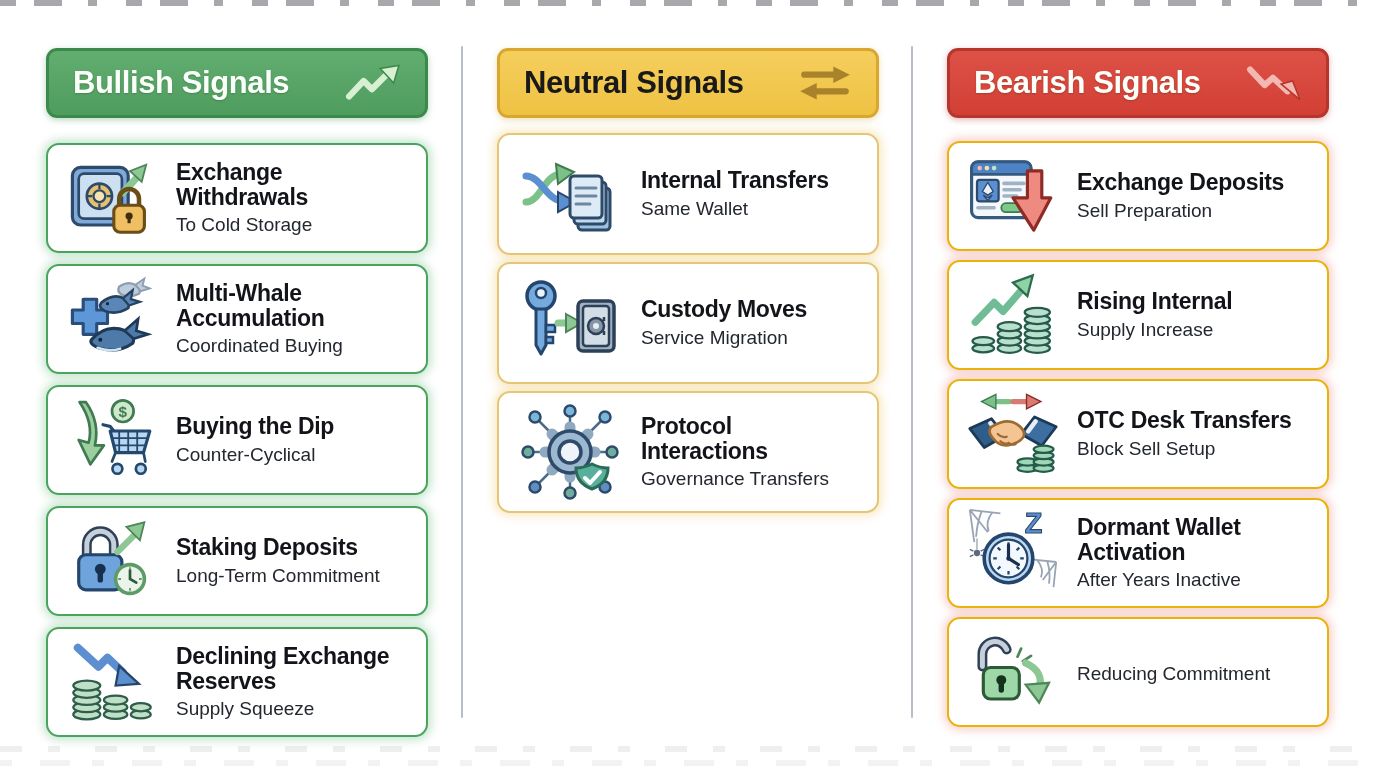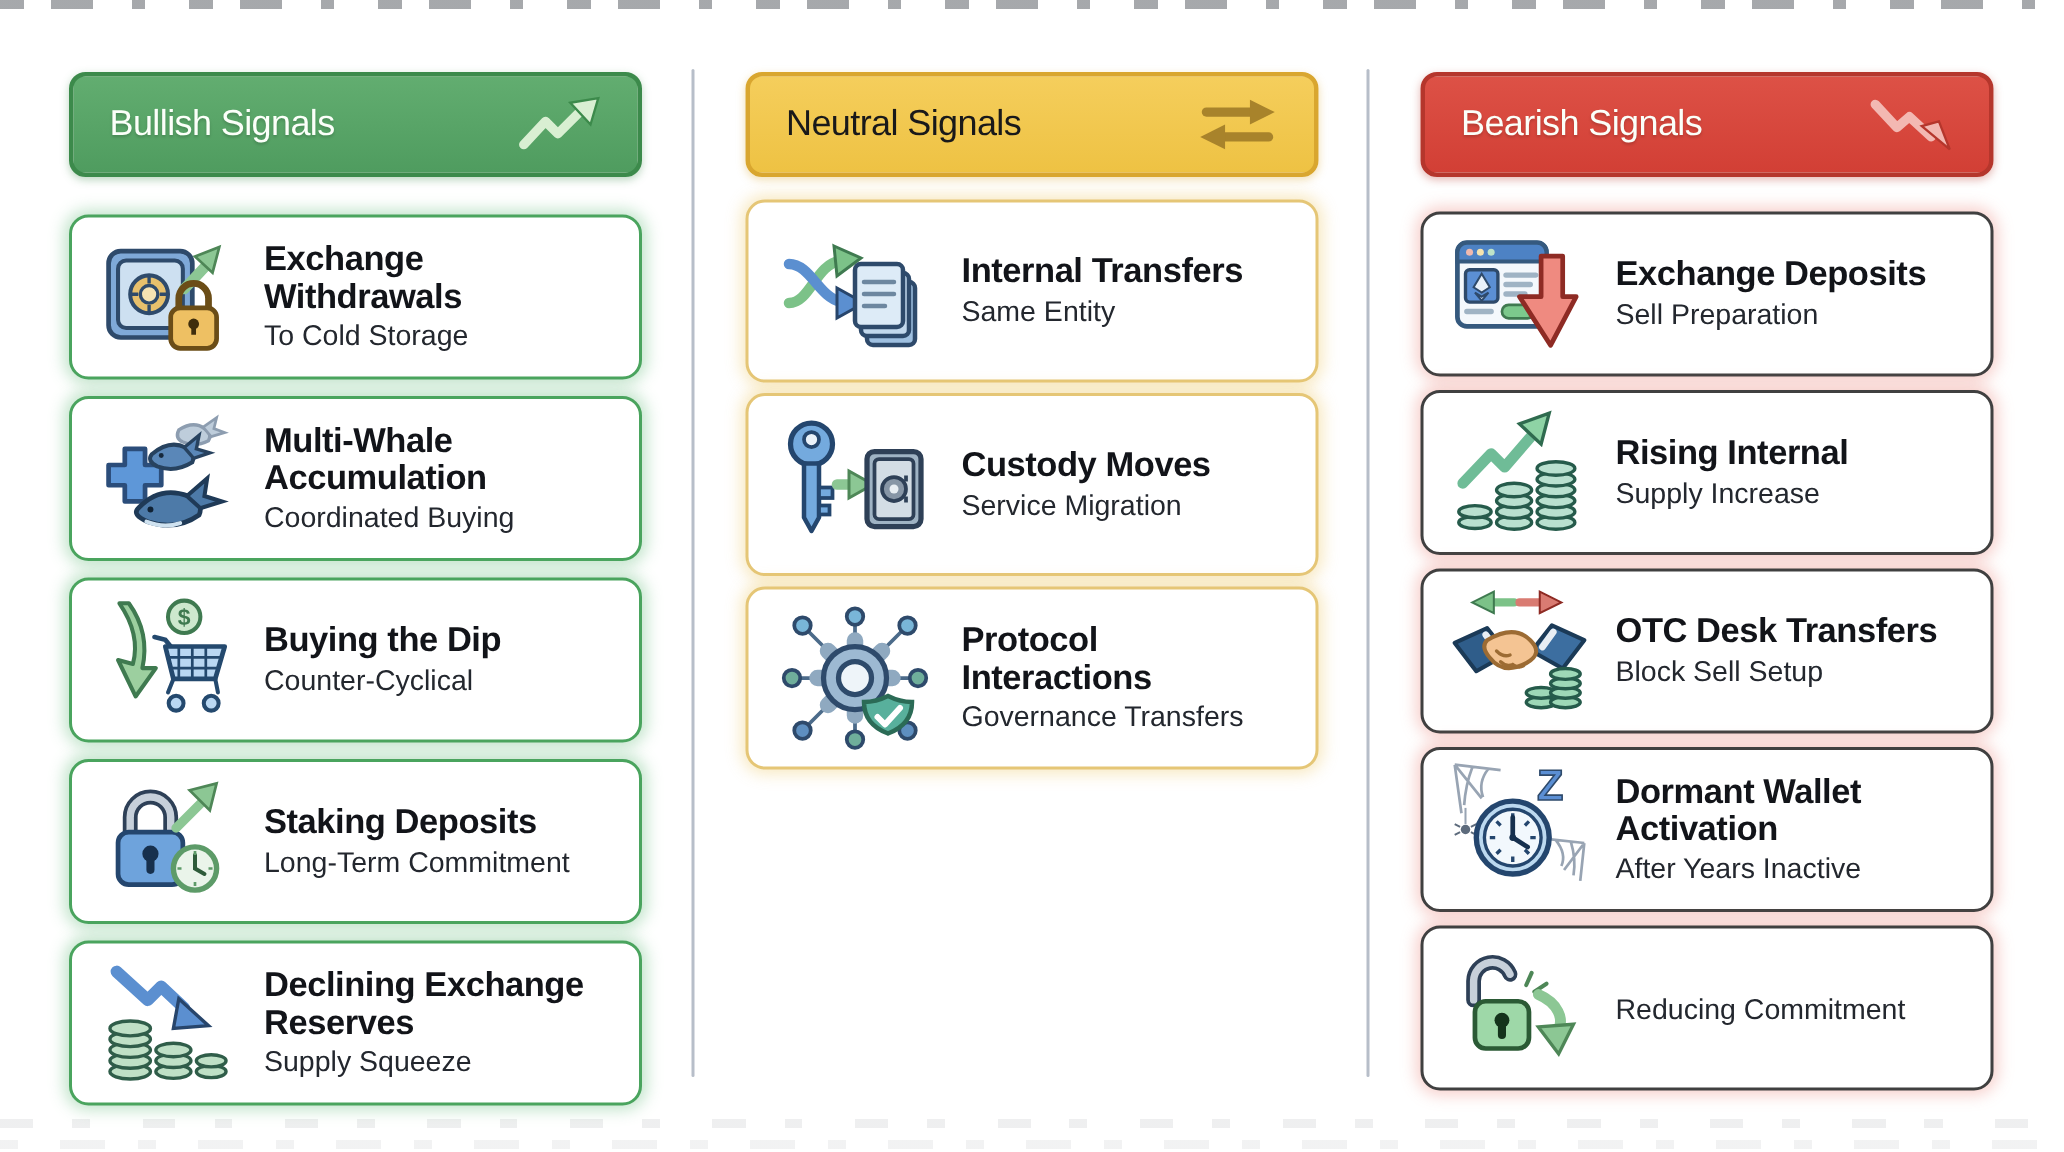--- a/index.html
+++ b/index.html
@@ -28,34 +28,34 @@
   .header{
     height:70px;border-radius:11px;display:flex;align-items:center;justify-content:space-between;
     padding:0 22px 0 24px;box-sizing:border-box;
   }
   .col-bullish .header{margin-bottom:14px;background:linear-gradient(180deg,#62ad70,#4f9c5f);
     border:3px solid #3c8a4b;box-shadow:0 2px 6px rgba(60,138,75,.35);}
   .col-neutral .header{margin-bottom:8px;background:linear-gradient(180deg,#f5ce5c,#eec243);
     border:3px solid #d9a62f;box-shadow:0 2px 6px rgba(217,166,47,.35);}
   .col-bearish .header{margin-bottom:14px;background:linear-gradient(180deg,#dd5146,#d23f35);
     border:3px solid #b5362c;box-shadow:0 2px 6px rgba(181,54,44,.35);gap:32px;}
-  .header-label{font-size:24px;font-weight:400;letter-spacing:-.4px;}
+  .header-label{font-size:31px;font-weight:700;letter-spacing:-.4px;}
   .col-bullish .header-label,.col-bearish .header-label{color:#fbfff9;text-shadow:0 1px 2px rgba(0,0,0,.18);}
   .col-neutral .header-label{color:#19191a;}
   .header-icon{width:58px;height:42px;flex:none;}
 
   .card{
     background:#ffffff;border-radius:13px;display:flex;align-items:center;
     padding:6px 12px 6px 12px;box-sizing:border-box;
   }
   .col-bullish .card{min-height:105px;border:2px solid #4aa45e;
     box-shadow:0 0 10px 3px rgba(120,196,140,.45);}
   .col-neutral .card{min-height:122px;border:2px solid #e5c676;
     box-shadow:0 0 10px 3px rgba(238,203,110,.42);}
-  .col-bearish .card{min-height:106px;border:2px solid #404040;
+  .col-bearish .card{min-height:106px;border:2px solid #eab308;
     box-shadow:0 0 10px 3px rgba(236,138,128,.40);justify-content:flex-end;}
 
   .card-icon{flex:none;width:104px;height:94px;display:flex;align-items:center;justify-content:center;}
   .card-icon svg{width:90px;height:90px;}
   .col-neutral .card-icon{width:118px;height:106px;}
   .col-neutral .card-icon svg{width:100px;height:100px;}
 
   .card-text{flex:1;padding:0 6px 0 12px;min-width:0;}
   .card-title{font-size:23px;font-weight:700;line-height:1.1;color:#121419;letter-spacing:-.3px;}
   .card-subtitle{font-size:19px;font-weight:400;line-height:1.15;color:#23272e;margin-top:4px;}
@@ -212,21 +212,21 @@
           <path d="M6 32 C20 32 26 54 40 57" fill="none" stroke="#5b8fd0" stroke-width="7" stroke-linecap="round"></path>
           <polygon points="38,48 56,58 38,68" fill="#5b8fd0" stroke="#27456b" stroke-width="2"></polygon>
           <rect x="58" y="44" width="32" height="42" rx="4" fill="#9fc0e0" stroke="#2e4a6b" stroke-width="3"></rect>
           <rect x="54" y="38" width="32" height="42" rx="4" fill="#c2d8ec" stroke="#2e4a6b" stroke-width="3"></rect>
           <rect x="50" y="32" width="32" height="42" rx="4" fill="#ddebf7" stroke="#2e4a6b" stroke-width="3"></rect>
           <path d="M56 44 h20 M56 52 h20 M56 60 h14" stroke="#6d87a0" stroke-width="3" stroke-linecap="round"></path>
         </svg>
       </div>
       <div class="card-text">
         <div class="card-title">Internal Transfers</div>
-        <div class="card-subtitle">Same Entity</div>
+        <div class="card-subtitle">Same Wallet</div>
       </div>
     </div>
 
     <div class="card">
       <div class="card-icon">
         <svg viewBox="0 0 100 100">
           <circle cx="21" cy="23" r="14" fill="#74aade" stroke="#24466e" stroke-width="3.5"></circle>
           <circle cx="21" cy="20" r="5" fill="#eaf2fa" stroke="#24466e" stroke-width="2.5"></circle>
           <path d="M16 36 h10 v36 l-5 9 l-5 -9 z" fill="#74aade" stroke="#24466e" stroke-width="3" stroke-linejoin="round"></path>
           <rect x="26" y="52" width="9" height="7" fill="#74aade" stroke="#24466e" stroke-width="2.5"></rect>

